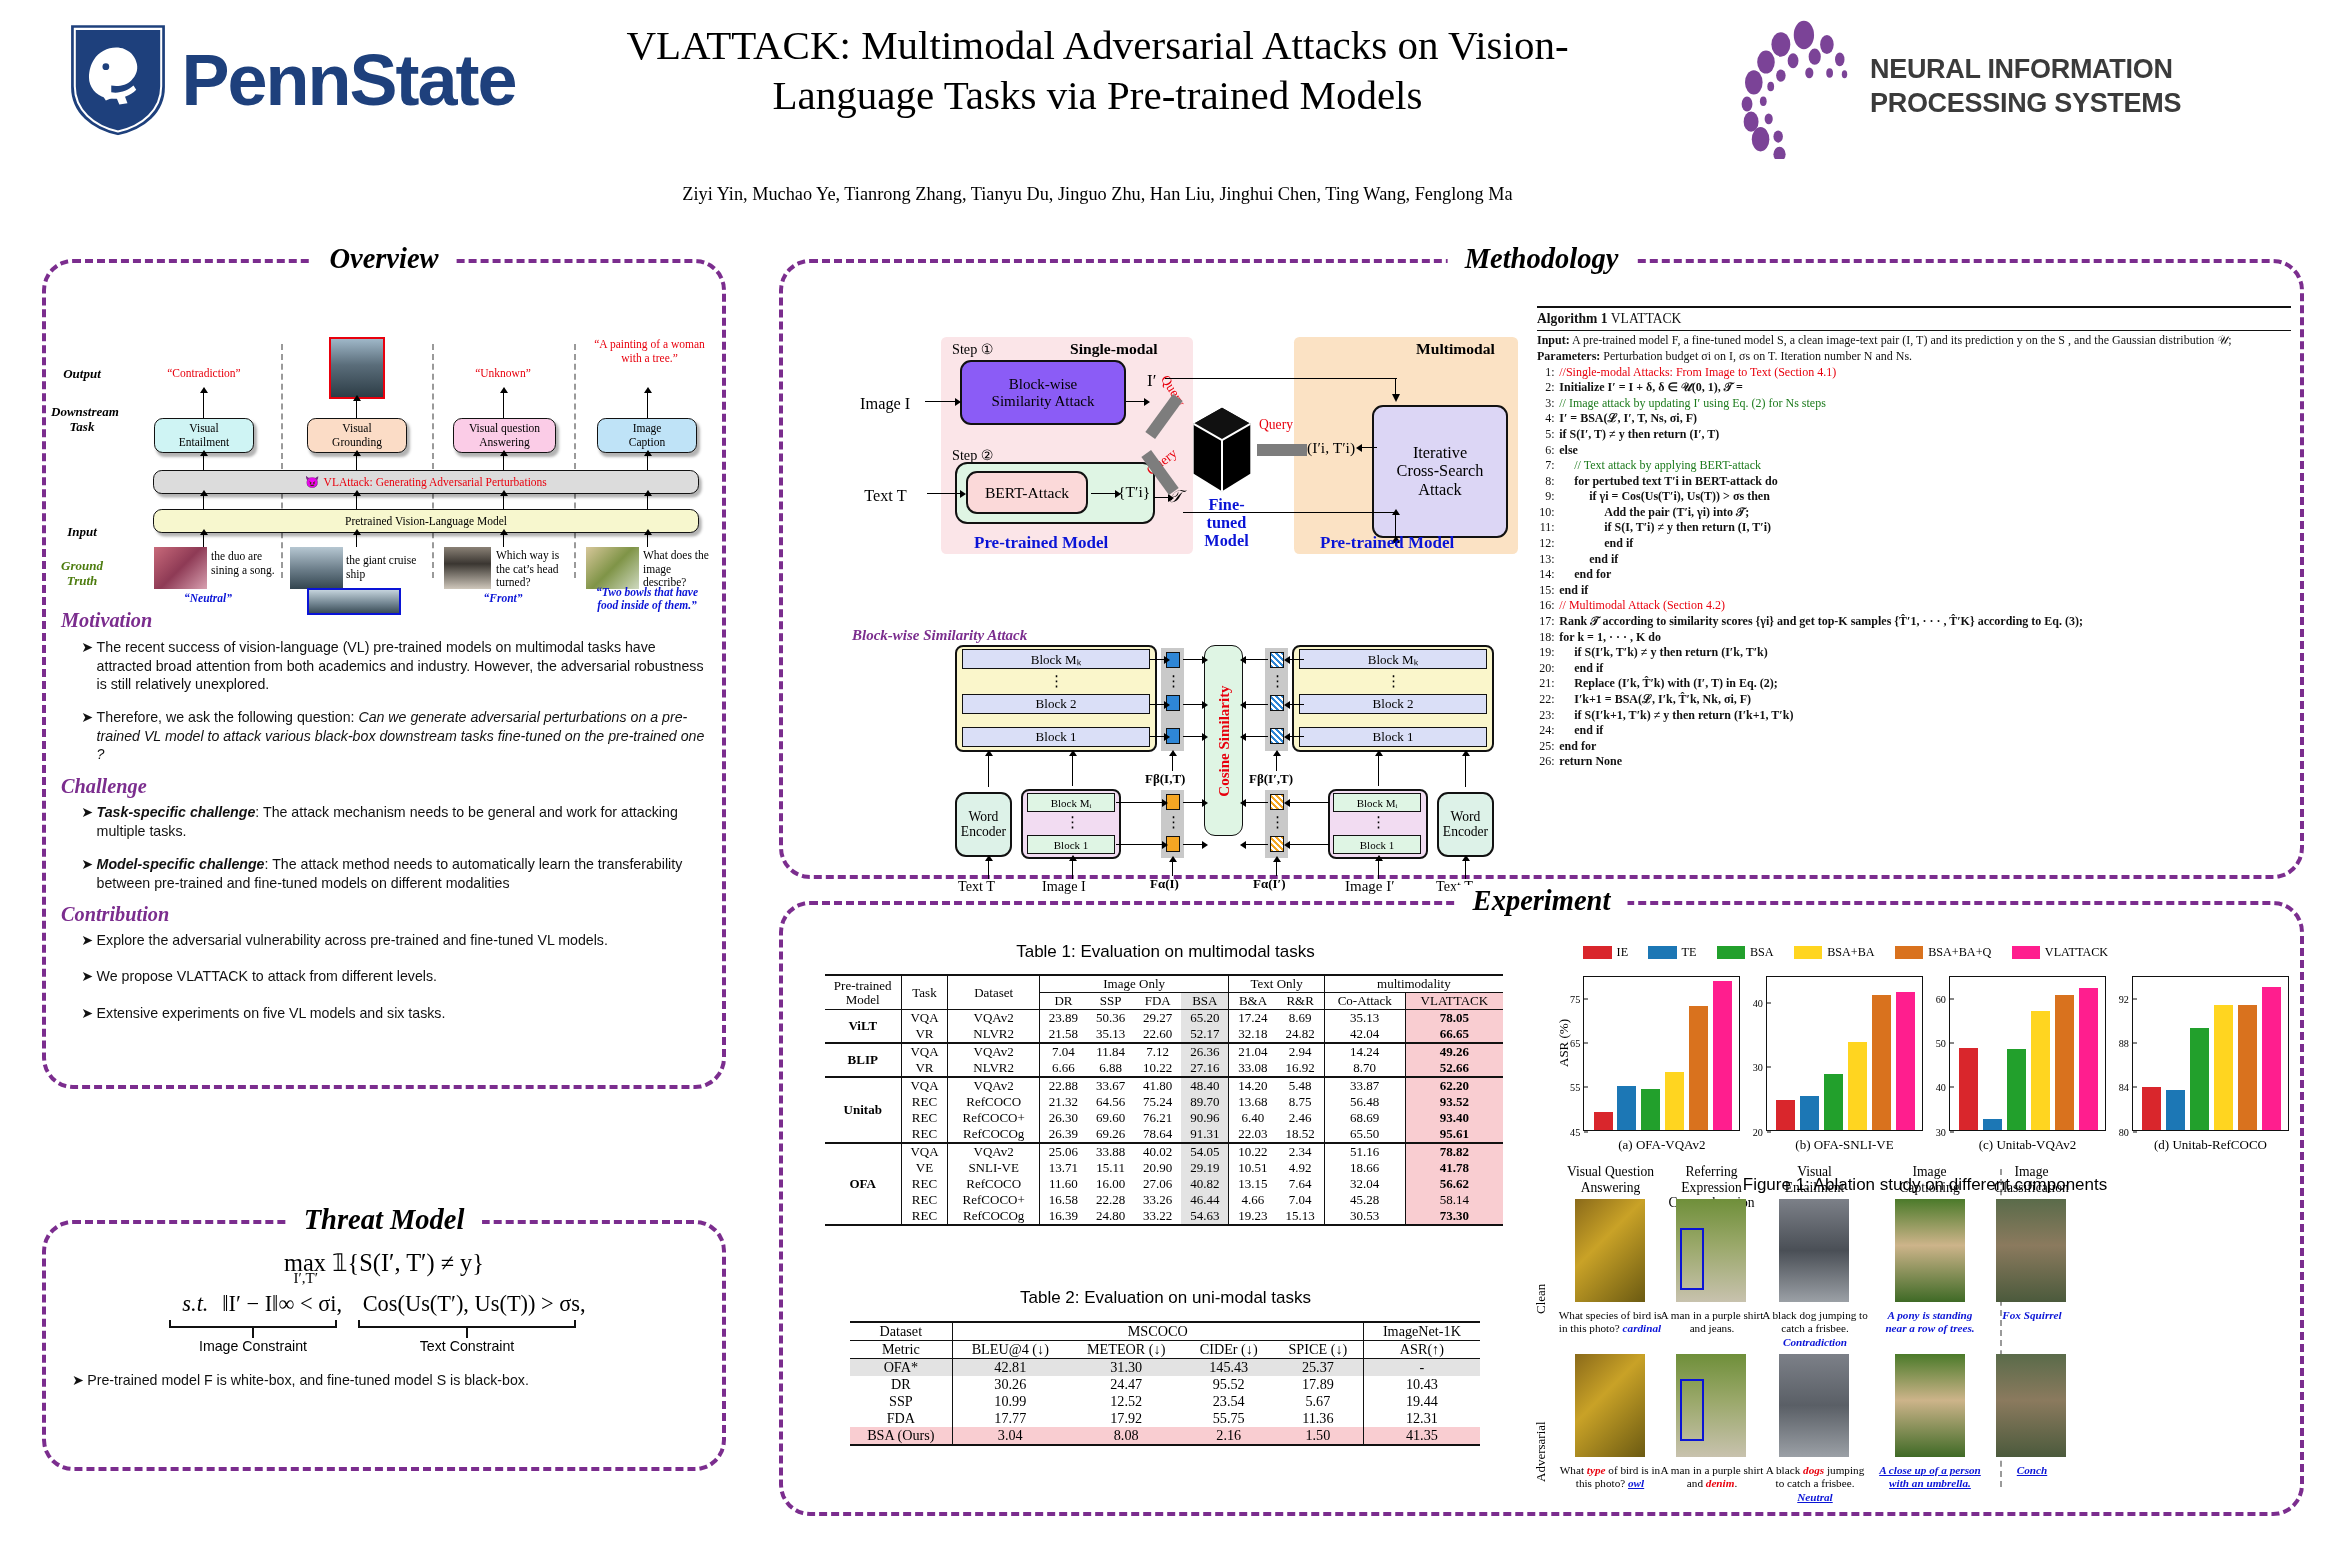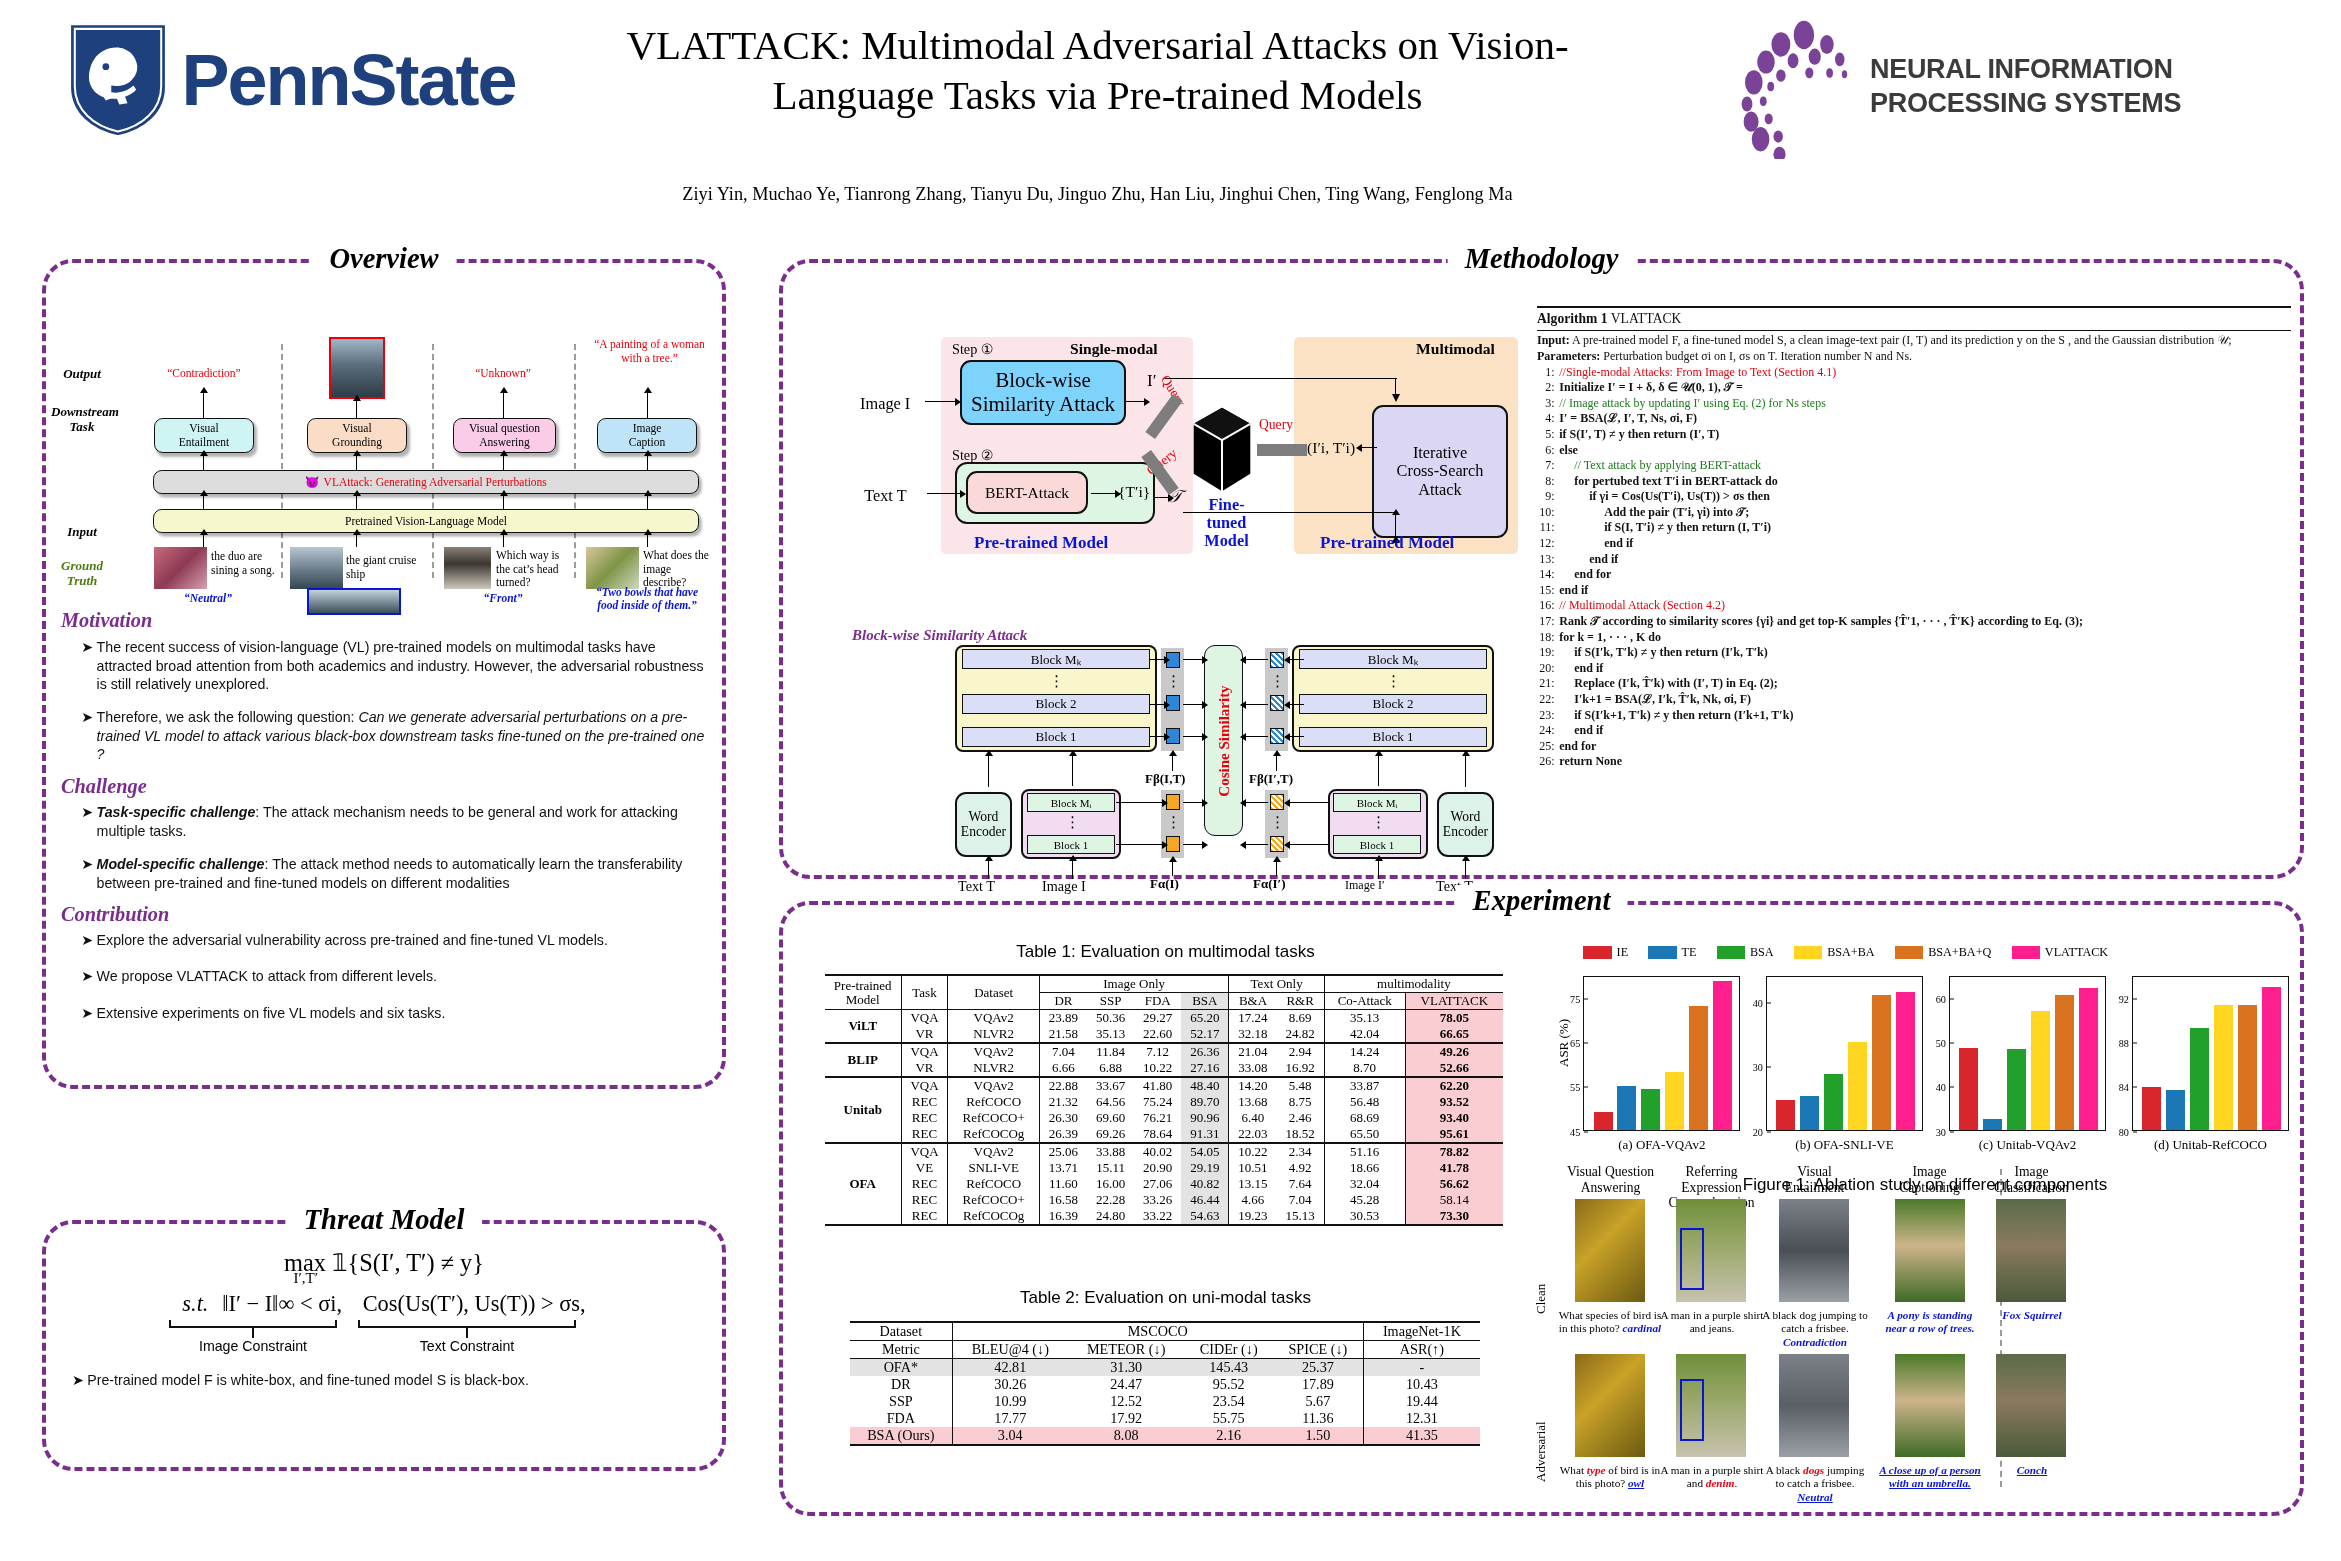--- a/index.html
+++ b/index.html
@@ -343,21 +343,21 @@
   <div class="mf-region" style="left:89px;top:19px;width:252px;height:217px;background:#FBE5E8;"></div>
   <div class="mf-region" style="left:442px;top:19px;width:224px;height:217px;background:#FBE2C4;"></div>
 
   <div class="mf-lbl" style="left:218px;top:22px;font-size:15.6px;">Single-modal</div>
   <div class="mf-lbl" style="left:564px;top:22px;font-size:15.6px;">Multimodal</div>
 
   <div class="mf-lbl" style="left:100px;top:23px;font-size:14.2px;font-weight:normal;">Step ①</div>
   <div class="mf-lbl" style="left:100px;top:129px;font-size:14.2px;font-weight:normal;">Step ②</div>
   <div class="mf-lbl" style="left:607px;top:179px;font-size:14.2px;font-weight:normal;">Step ③</div>
 
-  <div class="mf-box" style="left:108px;top:42px;width:166px;height:65px;background:#7dd3fc;font-size:21px;">Block-wise<br>Similarity  Attack</div>
+  <div class="mf-box" style="left:108px;top:42px;width:166px;height:65px;background:#8b5cf6;font-size:15px;">Block-wise<br>Similarity  Attack</div>
   <div class="mf-box" style="left:103px;top:144px;width:200px;height:62px;background:#DFF5E4;border-radius:12.2px;"></div>
   <div class="mf-box" style="left:114px;top:153px;width:122px;height:43px;background:#FBD9D9;font-size:15.6px;">BERT-Attack</div>
   <div class="mf-box" style="left:520px;top:87px;width:136px;height:133px;background:#DCD6F5;font-size:16.3px;">Iterative<br>Cross-Search<br>Attack</div>
 
   <div style="position:absolute;left:8.1px;top:76px;font-family:'Liberation Serif',serif;font-size:16.3px;">Image I</div>
   <div style="position:absolute;left:12.2px;top:168px;font-family:'Liberation Serif',serif;font-size:16.3px;">Text T</div>
   <div class="ar-r" style="left:73px;top:83px;width:30px;"></div>
   <div class="ar-r" style="left:75px;top:175px;width:33px;"></div>
   <div class="ar-r" style="left:239px;top:175px;width:24.4px;"></div>
 
@@ -490,21 +490,21 @@
   <div class="ar-up" style="left:526px;top:251px;height:17.6px;"></div>
   <div class="ar-up" style="left:613px;top:251px;height:17.6px;"></div>
 
   <div class="ar-up" style="left:320px;top:252px;height:13.6px;"></div>
   <div class="ar-up" style="left:424px;top:252px;height:13.6px;"></div>
   <div style="position:absolute;left:298px;top:266px;font-family:'Liberation Serif',serif;font-size:13px;font-weight:bold;">Fα(I)</div>
   <div style="position:absolute;left:401px;top:266px;font-family:'Liberation Serif',serif;font-size:13px;font-weight:bold;">Fα(I′)</div>
 
   <div style="position:absolute;left:106px;top:268px;font-family:'Liberation Serif',serif;font-size:14.2px;">Text T</div>
   <div style="position:absolute;left:190px;top:268px;font-family:'Liberation Serif',serif;font-size:14.2px;">Image I</div>
-  <div style="position:absolute;left:493px;top:268px;font-family:'Liberation Serif',serif;font-size:12px;">Image I′</div>
+  <div style="position:absolute;left:493px;top:268px;font-family:'Liberation Serif',serif;font-size:15px;">Image I′</div>
   <div style="position:absolute;left:584px;top:268px;font-family:'Liberation Serif',serif;font-size:14.2px;">Text T</div>
 </div>
 
 <div id="algo">
   <div class="rule-top"></div>
   <div style="font-size:13.6px;">
     <b>Algorithm 1</b> <span>VLATTACK</span>
   </div>
   <div class="rule-mid"></div>
   <div>

